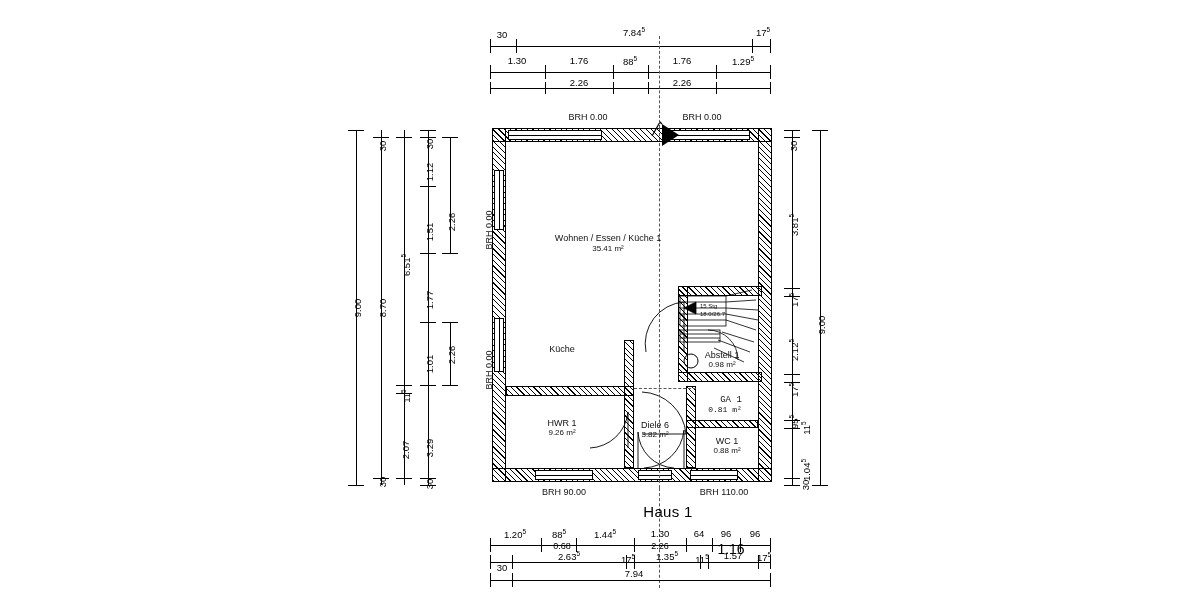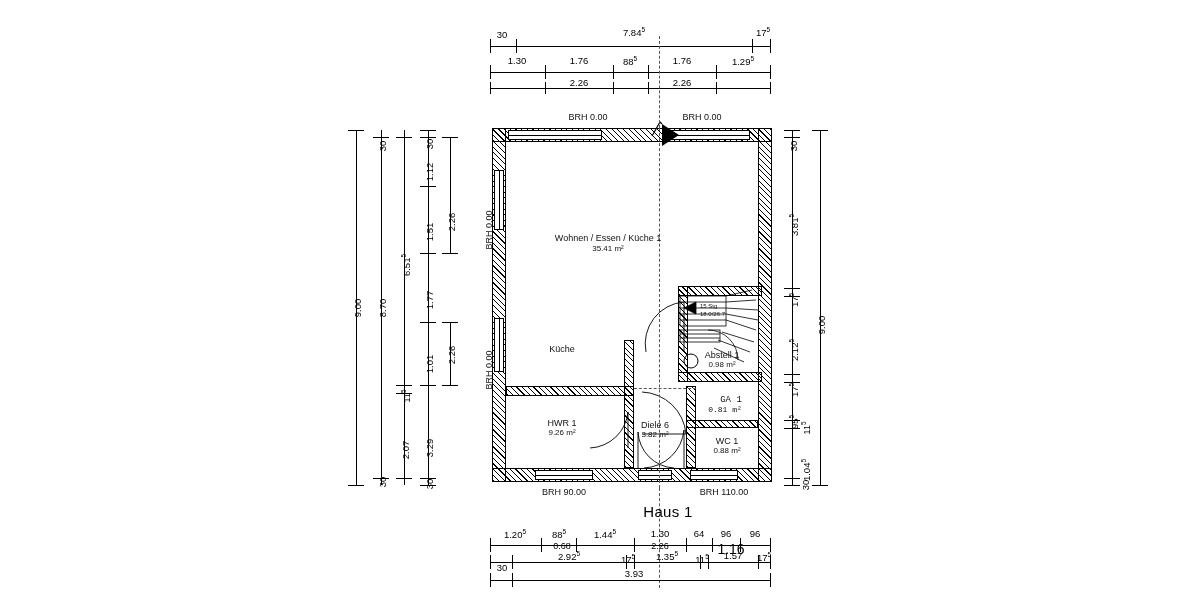--- a/index.html
+++ b/index.html
@@ -313,27 +313,27 @@
 
   <div class="hline" style="left:490px;top:562px;width:280px;"></div>
   <div class="tick" style="left:490px;top:555px;height:14px;"></div>
   <div class="tick" style="left:512px;top:555px;height:14px;"></div>
   <div class="tick" style="left:626px;top:555px;height:14px;"></div>
   <div class="tick" style="left:634px;top:555px;height:14px;"></div>
   <div class="tick" style="left:700px;top:555px;height:14px;"></div>
   <div class="tick" style="left:708px;top:555px;height:14px;"></div>
   <div class="tick" style="left:758px;top:555px;height:14px;"></div>
   <div class="tick" style="left:770px;top:555px;height:14px;"></div>
-  <div class="dim" style="left:569px;top:550px;"><span>2.92</span><sup>5</sup></div>
+  <div class="dim" style="left:569px;top:550px;"><span>2.63</span><sup>5</sup></div>
   <div class="dim" style="left:628px;top:553px;"><span>17</span><sup>5</sup></div>
   <div class="dim" style="left:667px;top:550px;"><span>1.35</span><sup>5</sup></div>
   <div class="dim" style="left:702px;top:553px;"><span>11</span><sup>5</sup></div>
   <div class="dim" style="left:733px;top:550px;"><span>1.57</span></div>
   <div class="dim" style="left:764px;top:551px;"><span>17</span><sup>5</sup></div>
 
   <div class="hline" style="left:490px;top:580px;width:280px;"></div>
   <div class="tick" style="left:490px;top:573px;height:14px;"></div>
   <div class="tick" style="left:512px;top:573px;height:14px;"></div>
   <div class="tick" style="left:770px;top:573px;height:14px;"></div>
   <div class="dim" style="left:502px;top:562px;"><span>30</span></div>
-  <div class="dim" style="left:634px;top:568px;"><span>3.93</span></div>
+  <div class="dim" style="left:634px;top:568px;"><span>7.94</span></div>
 
 </div>
 
 </body></html>

